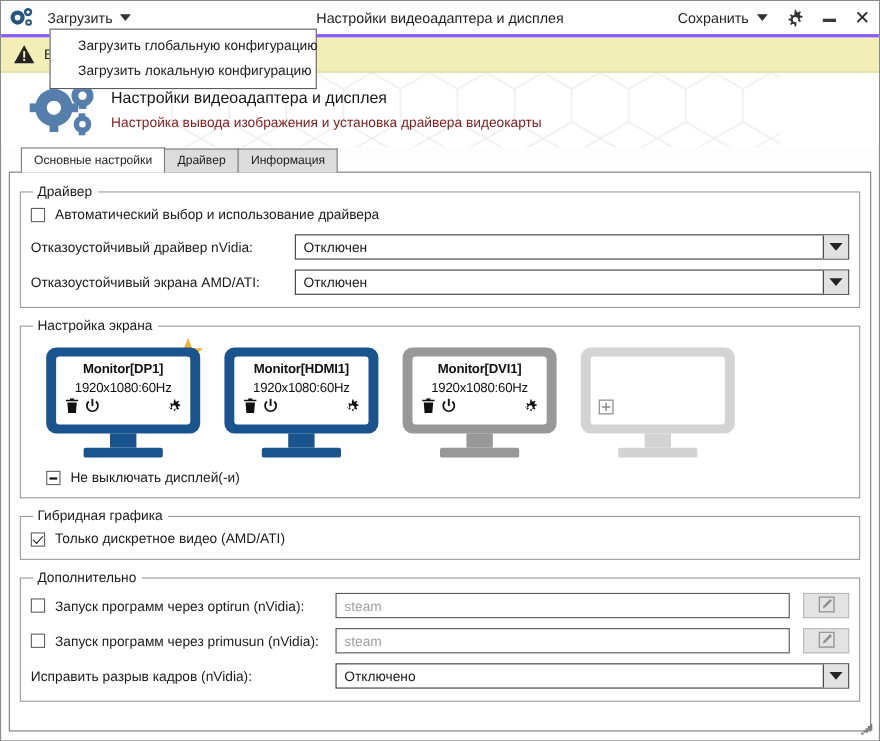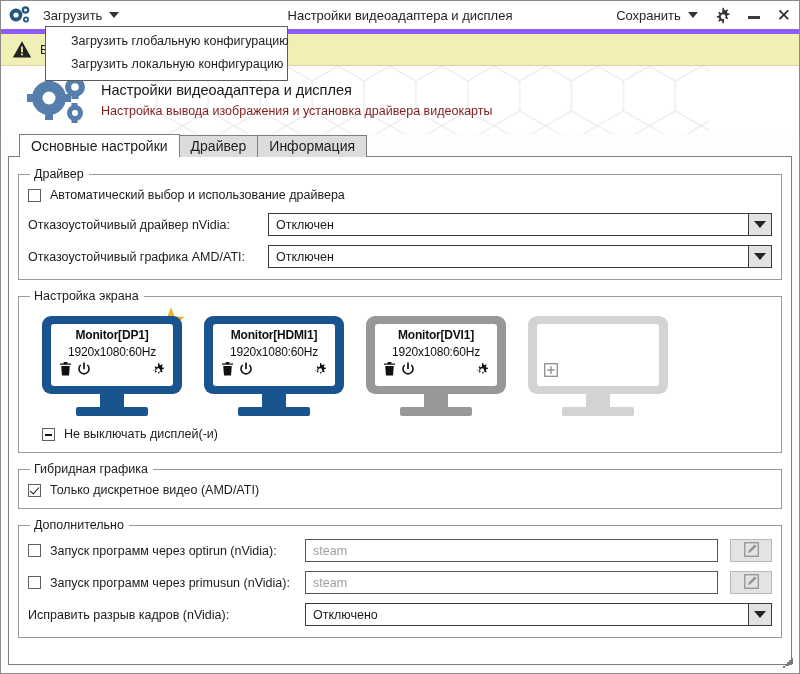--- a/index.html
+++ b/index.html
@@ -17,21 +17,21 @@
     border:1px solid #8a8a8a;
     background:#fdfdfd;
     display:flex; flex-direction:column;
     position:relative;
   }
 
   
   .titlebar {
     height:33px; flex:0 0 33px;
     background:#ffffff;
-    border-bottom:5px solid #8b5cf6;
+    border-bottom:3px solid #8b5cf6;
     display:flex; align-items:center;
     padding:0 8px 0 6px;
     position:relative; z-index:5;
   }
   .app-icon { width:26px; height:22px; flex:0 0 26px; position:relative; }
   .tb-menu {
     display:flex; align-items:center; gap:7px;
     margin-left:10px; cursor:default;
     font-size:13px; color:#262626;
   }
@@ -95,21 +95,21 @@
   .hsub { font-size:12.5px; color:#7f1d1d; }
 
   
   .tabrow {
     display:flex; align-items:flex-end;
     padding-left:18px; height:23px; flex:0 0 23px;
     position:relative; z-index:2;
   }
   .tab {
     height:22px; line-height:21px;
-    padding:0 11px; font-size:14px;
+    padding:0 11px; font-size:11px;
     border:1px solid #7d7d7d; border-bottom:none;
     background:#dcdcdc; color:#1d1d1d;
     margin-right:-1px; cursor:default;
   }
   .tab.active { background:#ffffff; position:relative; z-index:3; height:23px; line-height:22px; }
 
   
   .content {
     flex:1 1 auto; margin:0 7px 7px 7px;
     border:1px solid #7d7d7d; background:#ffffff;
@@ -323,21 +323,21 @@
         <span class="field-label" style="width:240px;flex:0 0 240px;">Отказоустойчивый драйвер nVidia:</span>
         <div class="combo" style="flex:1 1 auto;">
           <span class="val">Отключен</span>
           <span class="arrowbox">
               <i></i>
             </span>
         </div>
       </div>
 
       <div class="row">
-        <span class="field-label" style="width:240px;flex:0 0 240px;">Отказоустойчивый графика AMD/ATI:</span>
+        <span class="field-label" style="width:240px;flex:0 0 240px;">Отказоустойчивый экрана AMD/ATI:</span>
         <div class="combo" style="flex:1 1 auto;">
           <span class="val">Отключен</span>
           <span class="arrowbox">
               <i></i>
             </span>
         </div>
       </div>
     </fieldset>
 
     <fieldset class="group">

